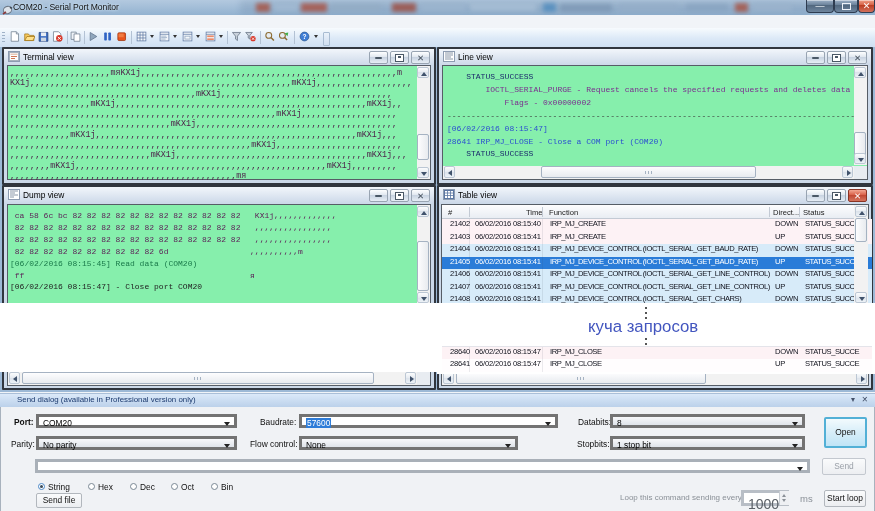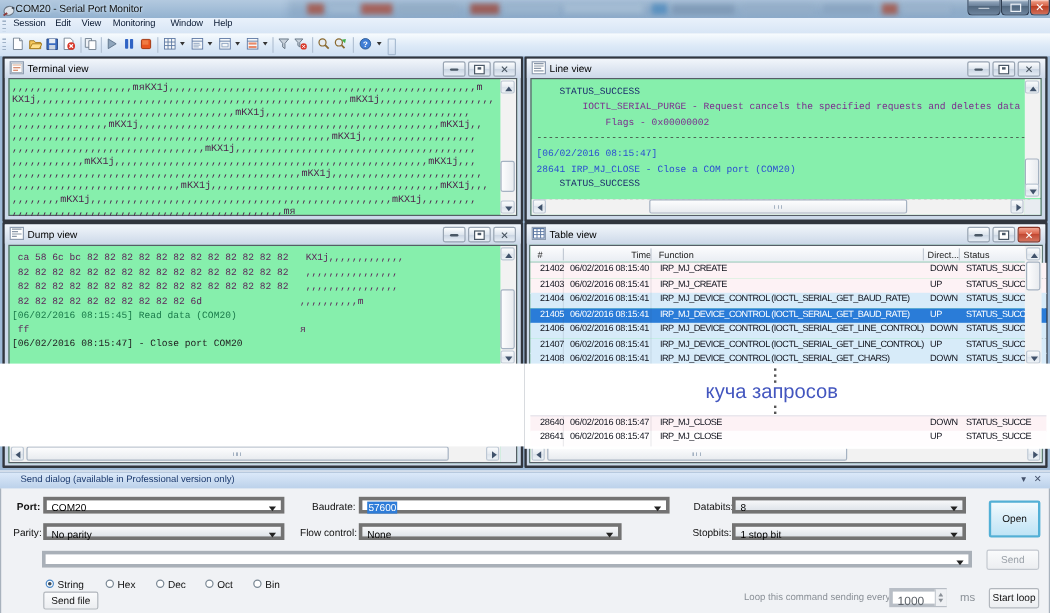--- a/index.html
+++ b/index.html
@@ -72,29 +72,20 @@
           <path d="M8 2.2 l2 1" stroke="#39414c" stroke-width="1.6"></path>
           <path d="M1 9 l3-2.2" stroke="#8d3a3a" stroke-width="1.6"></path>
         </svg>
   </div>
   <div id="titletext">COM20 - Serial Port Monitor</div>
   <div class="winbtn" style="left:806px;width:28px">—</div>
   <div class="winbtn" style="left:834px;width:24px"><span style="display:inline-block;width:7px;height:5px;border:1px solid #edf2f8;margin-top:3px"></span></div>
   <div class="winbtn" id="btnclose" style="left:858px;width:17px">✕</div>
 </div>
 
-<div id="menubar">
-  <div style="position:absolute;left:2px;top:2px;width:3px;height:9px;background:repeating-linear-gradient(#9fb2c8 0 1px,transparent 1px 3px)"></div>
-  <span style="left:11px">Session</span>
-      <span style="left:46px">Edit</span>
-      <span style="left:68px">View</span>
-      <span style="left:94px">Monitoring</span>
-      <span style="left:142px">Window</span>
-      <span style="left:178px">Help</span>
-</div>
 
 <div id="toolbar">
   <div style="position:absolute;left:2px;top:4px;width:3px;height:11px;background:repeating-linear-gradient(#9fb2c8 0 1px,transparent 1px 3px)"></div>
   <svg class="ticon" style="left:9px" viewBox="0 0 15 15">
         <g>
           <path d="M3 1 h7 l3 3 v10 h-10 z" fill="#fff" stroke="#6b7a8a"></path>
           <path d="M10 1 v3 h3" fill="#dfe6ee" stroke="#6b7a8a"></path>
         </g>
       </svg>
   <svg class="ticon" style="left:24px" viewBox="0 0 15 15">
@@ -500,21 +491,21 @@
       <span class="lbl" style="left:98px;top:482px">Hex</span>
   <div class="radio" style="left:130px;top:483px"></div>
       <span class="lbl" style="left:140px;top:482px">Dec</span>
   <div class="radio" style="left:171px;top:483px"></div>
       <span class="lbl" style="left:181px;top:482px">Oct</span>
   <div class="radio" style="left:211px;top:483px"></div>
       <span class="lbl" style="left:221px;top:482px">Bin</span>
   <div class="btn" style="left:36px;top:493px;width:46px;height:15px;line-height:13px;border-color:#b2b7bd">Send file</div>
   <span class="lbl" style="left:620px;top:493px;width:117px;text-align:right;color:#8a9097;font-size:8px">Loop this command sending every</span>
   <div class="combo" style="left:741px;top:490px;width:48px;height:16px;border-color:#b8bec6">
-        <span class="cv" style="color:#5a6067;font-size:10px;top:3px">1000</span>
+        <span class="cv" style="color:#5a6067;font-size:14px;top:3px">1000</span>
       </div>
   <div class="abs" style="left:779px;top:491px;width:9px;height:14px;background:#eef0f3;border-left:1px solid #c8cdd3">
      <div class="arr" style="left:2px;top:3px;border-left:2.5px solid transparent;border-right:2.5px solid transparent;border-bottom:3px solid #8a9097"></div>
      <div class="arr" style="left:2px;top:8px;border-left:2.5px solid transparent;border-right:2.5px solid transparent;border-top:3px solid #8a9097"></div>
   </div>
   <span class="lbl" style="left:800px;top:493px;color:#8a9097;font-size:9.5px">ms</span>
   <div class="btn" style="left:824px;top:490px;width:42px;height:17px;line-height:15px;border-color:#b2b7bd">Start loop</div>
 </div>
 
 </div>

